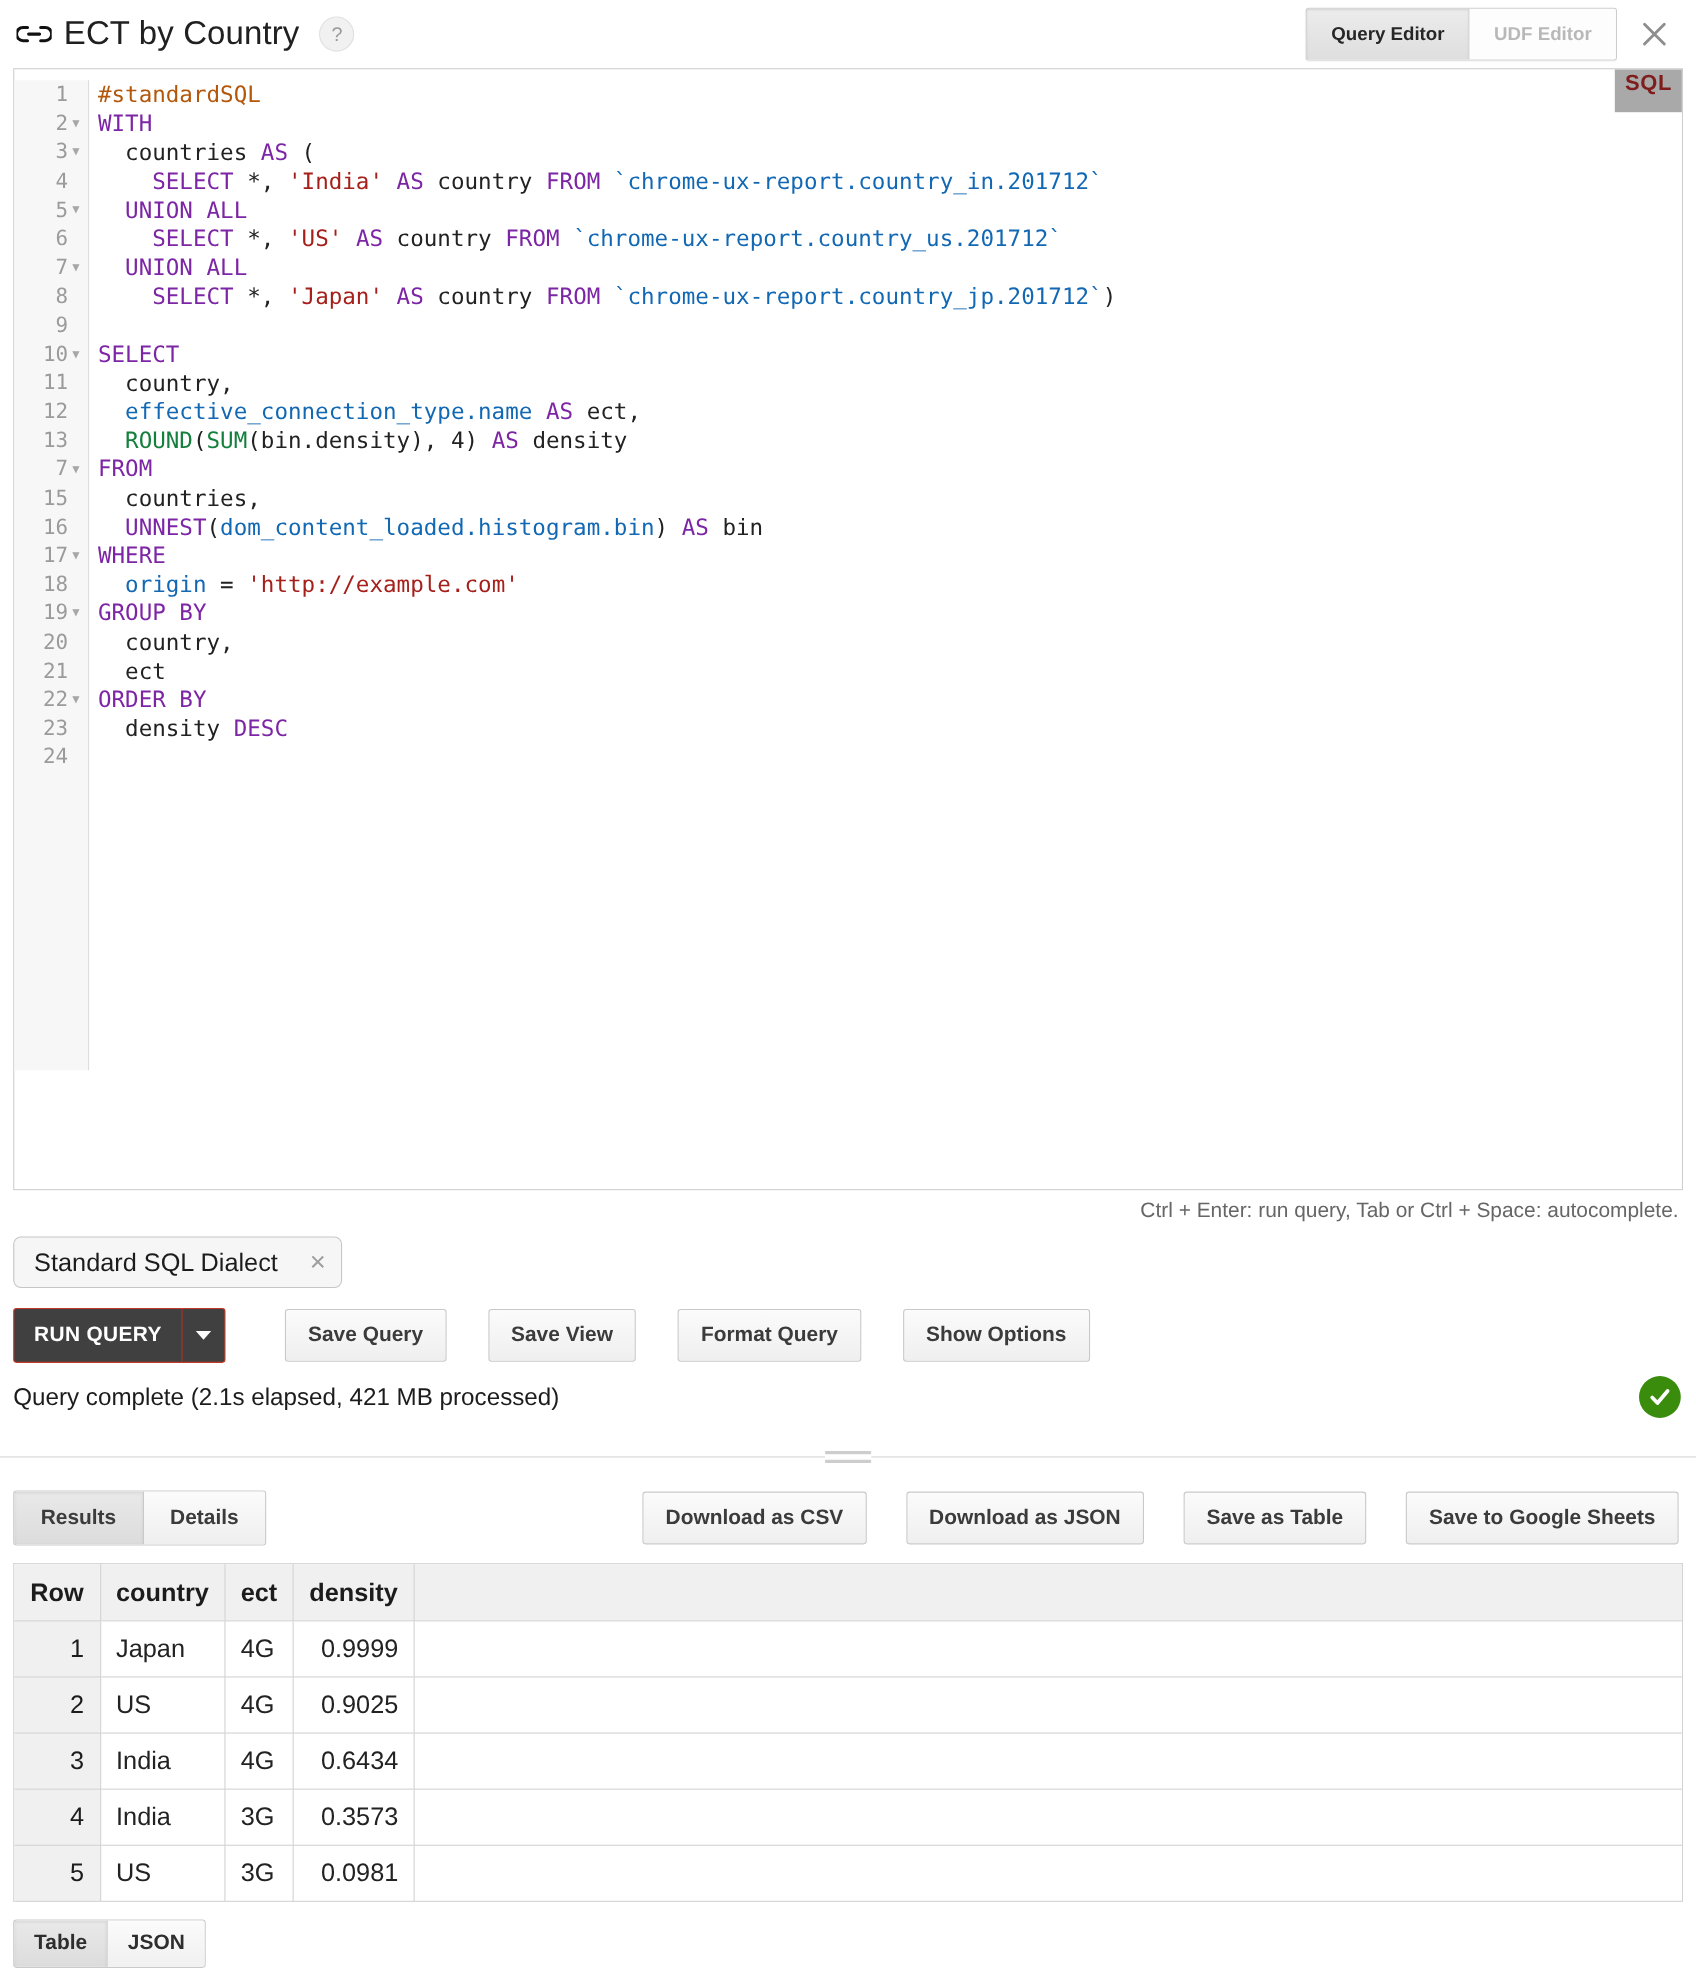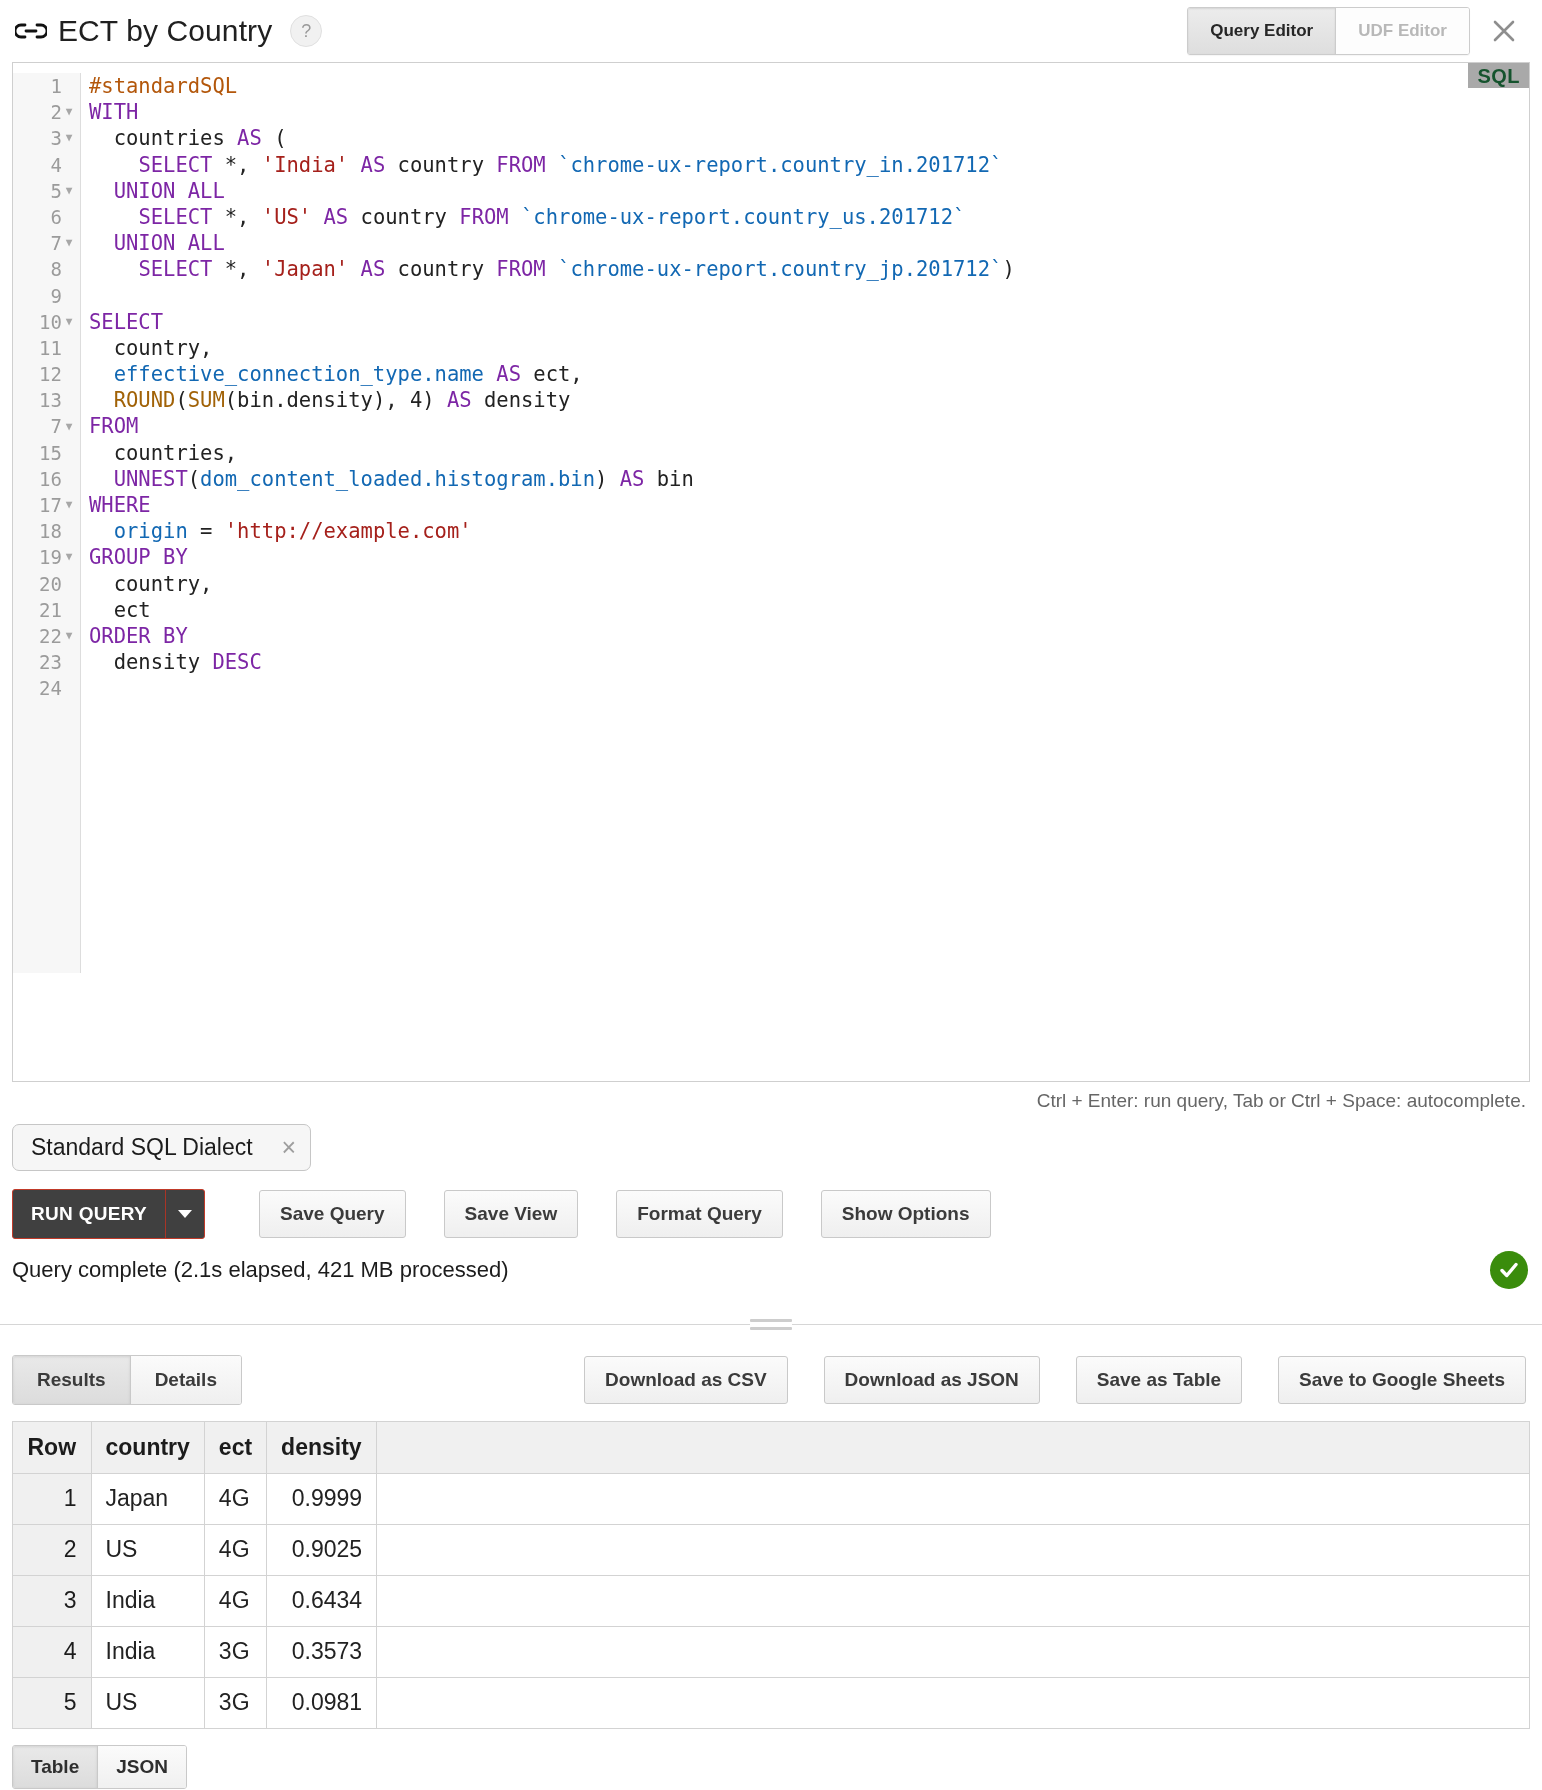--- a/index.html
+++ b/index.html
@@ -102,24 +102,24 @@
     position: relative;
     box-sizing: border-box;
     background: #ffffff;
     overflow: hidden;
   }
   .sql-badge {
     position: absolute;
     top: 0;
     right: 0;
     background: #a9a9a9;
-    color: #14532d;
+    color: #7f1d1d;
     font-size: 20px;
     font-weight: bold;
-    padding: 2px 9px 0 9px;
+    padding: 2px 9px 14px 9px;
     letter-spacing: 0.5px;
     z-index: 5;
   }
   .code-area {
     display: flex;
     padding-top: 10px;
     font-family: "DejaVu Sans Mono", "Liberation Mono", monospace;
     font-size: 20.5px;
     line-height: 26.2px;
   }
@@ -157,21 +157,21 @@
   .codelines {
     flex: 1 1 auto;
     padding-left: 8px;
     white-space: pre;
   }
   .cline {
     height: 26.2px;
     white-space: pre;
   }
   .k   { color: #7d26a5; }          
-  .fn  { color: #a16207; }          
+  .fn  { color: #15803d; }          
   .str { color: #a5201b; }          
   .tbl { color: #1268b3; }          
   .cmt { color: #b3570b; }          
   .pl  { color: #222222; }          
 
   .hint-row {
     margin: 0 12px;
     display: flex;
     justify-content: flex-end;
     padding: 8px 4px 0 0;

